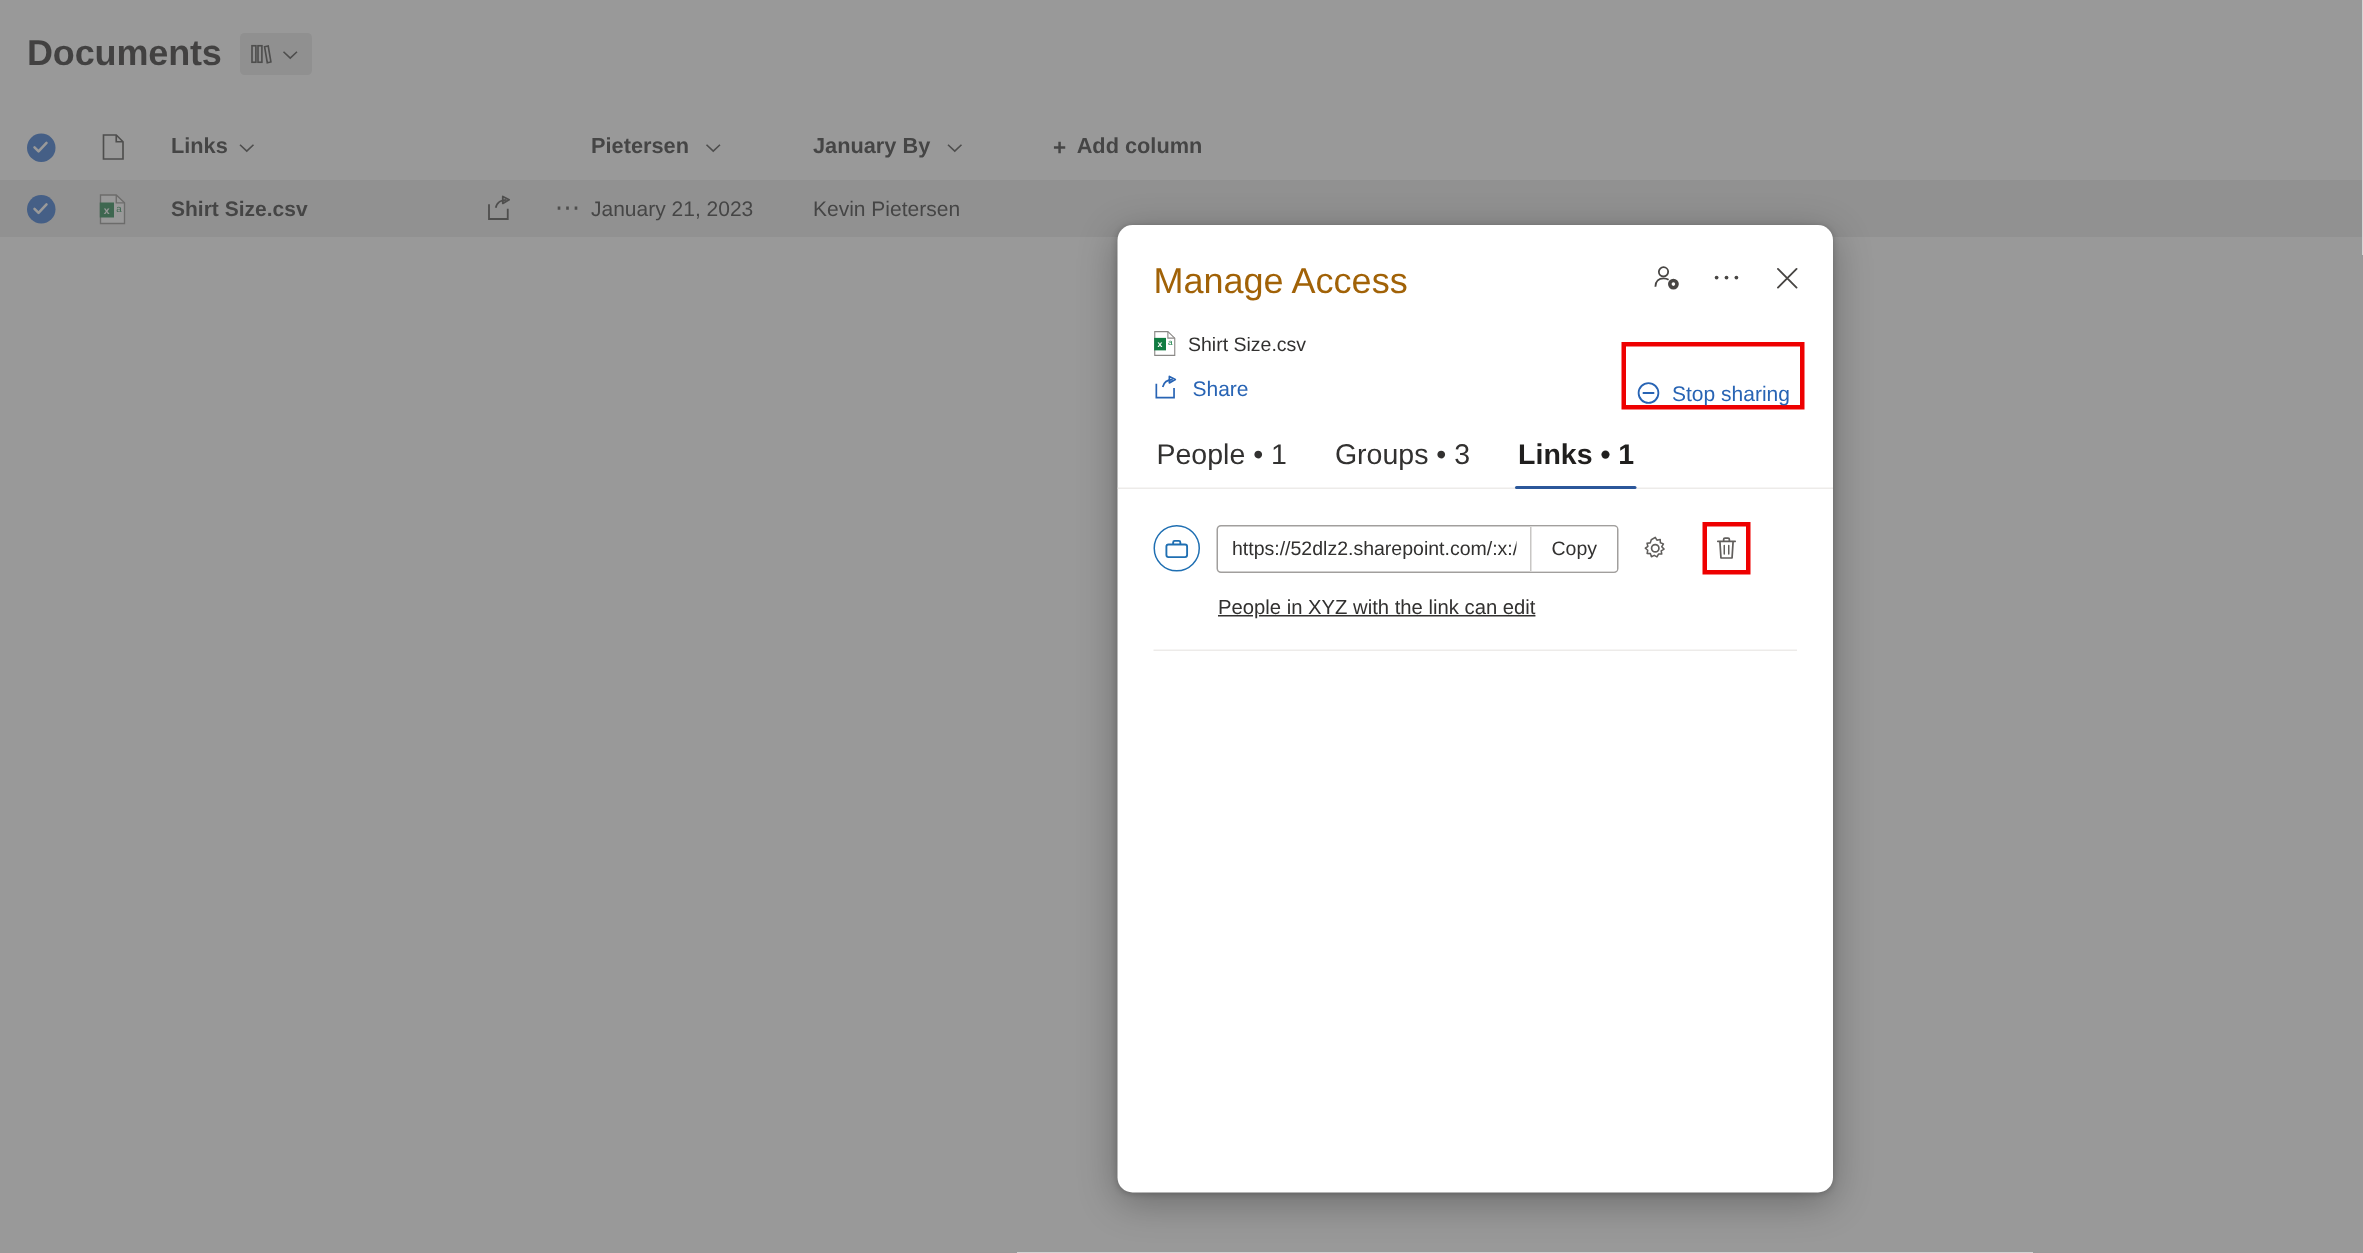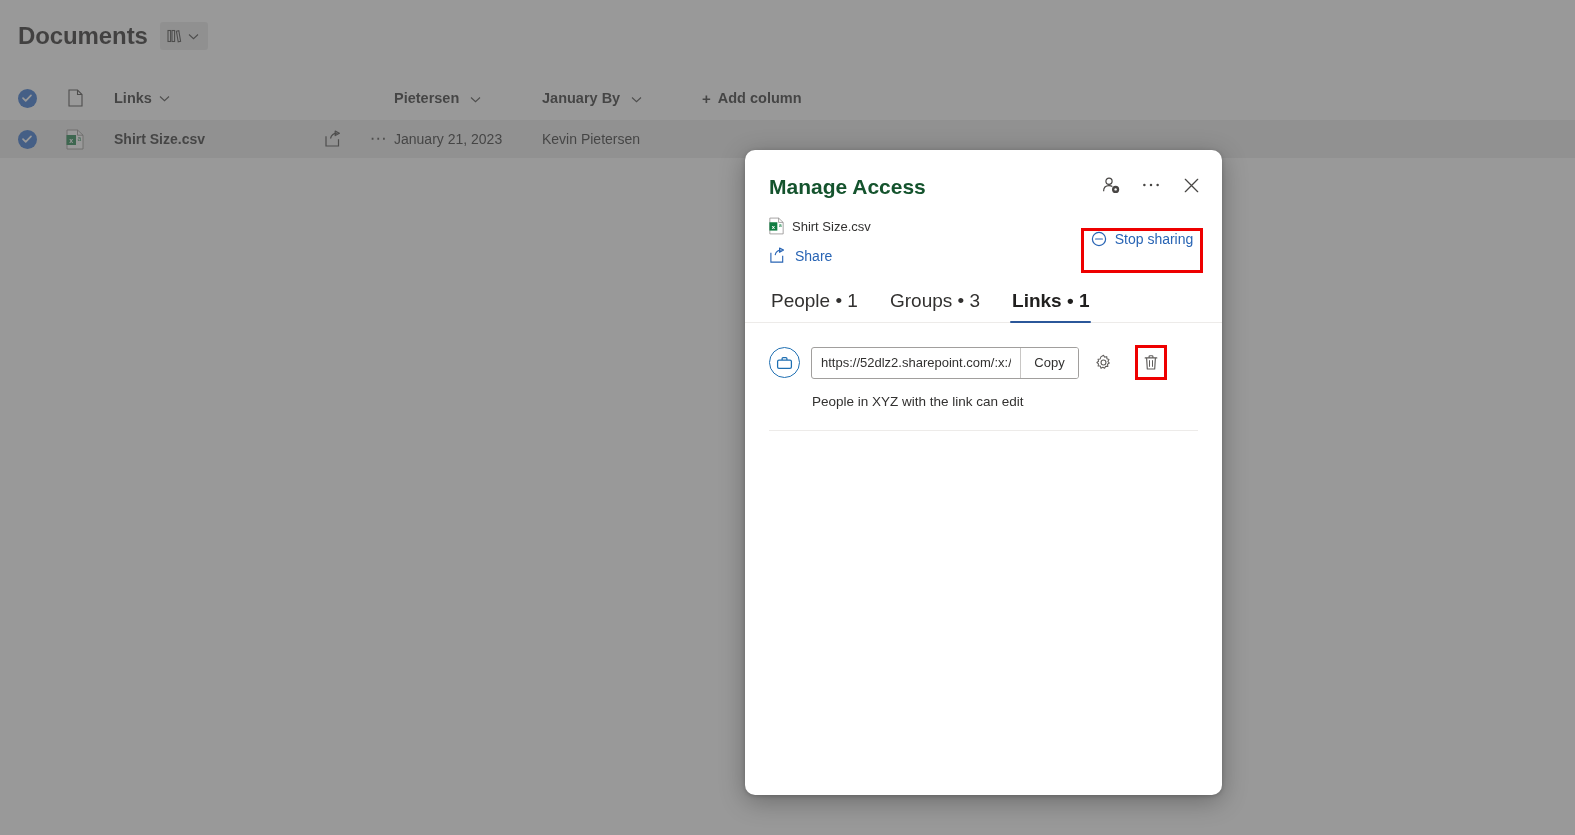--- a/index.html
+++ b/index.html
@@ -108,21 +108,21 @@
     border-radius: 10px;
     box-shadow: 0 6px 26px rgba(0,0,0,0.30), 0 1px 4px rgba(0,0,0,0.20);
     overflow: hidden;
   }
 
   .dlg-head {
     position: relative;
     padding: 26px 24px 0 24px;
   }
   .dlg-title {
-    font-size: 21px; font-weight: 700; color: #14532d;
+    font-size: 24px; font-weight: 400; color: #a16207;
     line-height: 1;
   }
   .dlg-head-icons {
     position: absolute; right: 20px; top: 24px;
     display: flex; align-items: center; gap: 18px;
   }
   .hicon {
     width: 22px; height: 22px;
     display:flex; align-items:center; justify-content:center;
     color: #484644; cursor: pointer;
@@ -139,21 +139,21 @@
     font-size: 14px; color: #2864b4;
     cursor: pointer;
   }
 
   .stop-sharing-wrap {
     position: absolute;
     left: 1081px; top: 228px;
     width: 122px; height: 45px;
     border: 3px solid #ee0000;
     background: #ffffff;
-    display: flex; align-items: flex-start; justify-content: center;
+    display: flex; align-items: flex-end; justify-content: center;
     z-index: 6;
   }
   .stop-sharing {
     display:flex; align-items:center; gap: 8px;
     font-size: 14px; color: #2864b4;
     cursor: pointer;
     white-space: nowrap;
   }
 
   
@@ -238,20 +238,21 @@
     width: 20px; height: 20px;
     display:flex; align-items:center; justify-content:center;
     color: #605e5c; cursor: pointer;
   }
 
   .link-sub {
     margin-top: 14px;
     margin-left: 43px;
     font-size: 13.5px;
     color: #323130;
+    text-decoration: underline;
   }
 
   .dlg-divider {
     margin: 21px 24px 0 24px;
     height: 1px;
     background: #edebe9;
   }
 </style>
 </head>
 <body>

